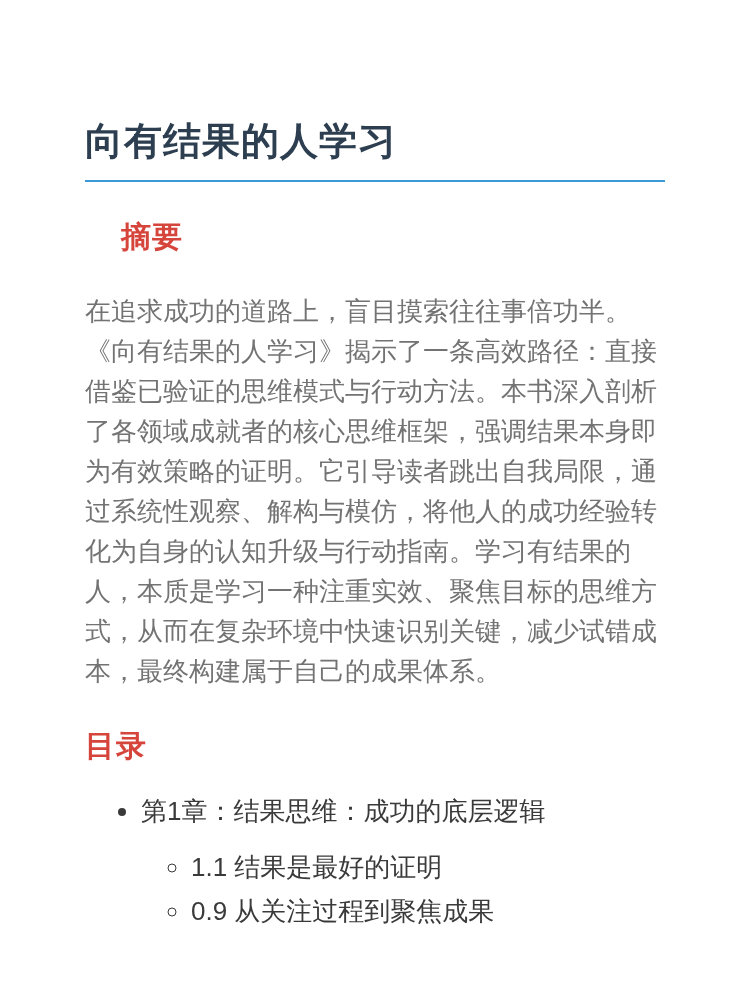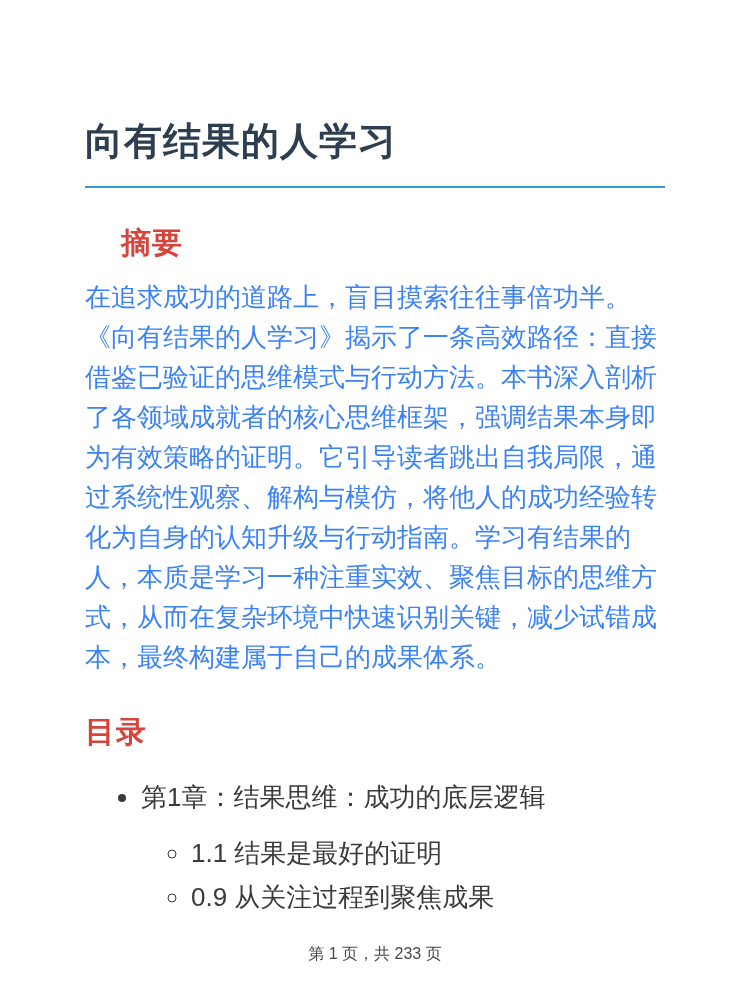--- a/index.html
+++ b/index.html
@@ -21,39 +21,39 @@
     height: 1000px;
     padding: 118px 85px 0 85px;
     position: relative;
   }
   .doc-title {
     margin: 0;
     font-size: 38px;
     line-height: 1.25;
     font-weight: bold;
     color: #2c3e50;
-    padding-bottom: 20px;
+    padding-bottom: 14px;
     border-bottom: 2px solid #3a98d9;
     letter-spacing: 1px;
   }
   .section-heading {
     font-size: 30px;
     line-height: 1.25;
     font-weight: bold;
     color: #d6453c;
     margin: 0;
     letter-spacing: 1px;
   }
   .abstract-heading { margin-top: 36px; margin-left: 36px; }
   .toc-heading { margin-top: 36px; }
   .abstract-body {
-    margin: 16px 0 0 0;
+    margin: 36px 0 0 0;
     font-size: 26px;
     line-height: 40px;
-    color: #3b82f6;
+    color: #737373;
     text-align: left;
   }
   ul.toc-list {
     margin: 26px 0 0 0;
     padding: 0 0 0 56px;
     list-style-type: disc;
     font-size: 26px;
     line-height: 40px;
     color: #3a3a3a;
   }
@@ -92,15 +92,14 @@
   <ul class="toc-list">
     <li>
       <span>第1章：结果思维：成功的底层逻辑</span>
       <ul class="toc-sublist">
         <li>1.1 结果是最好的证明</li>
         <li>0.9 从关注过程到聚焦成果</li>
       </ul>
     </li>
   </ul>
 
-  <div class="page-footer">第 1 页，共 233 页</div>
 
 </div>
 
 </body></html>

